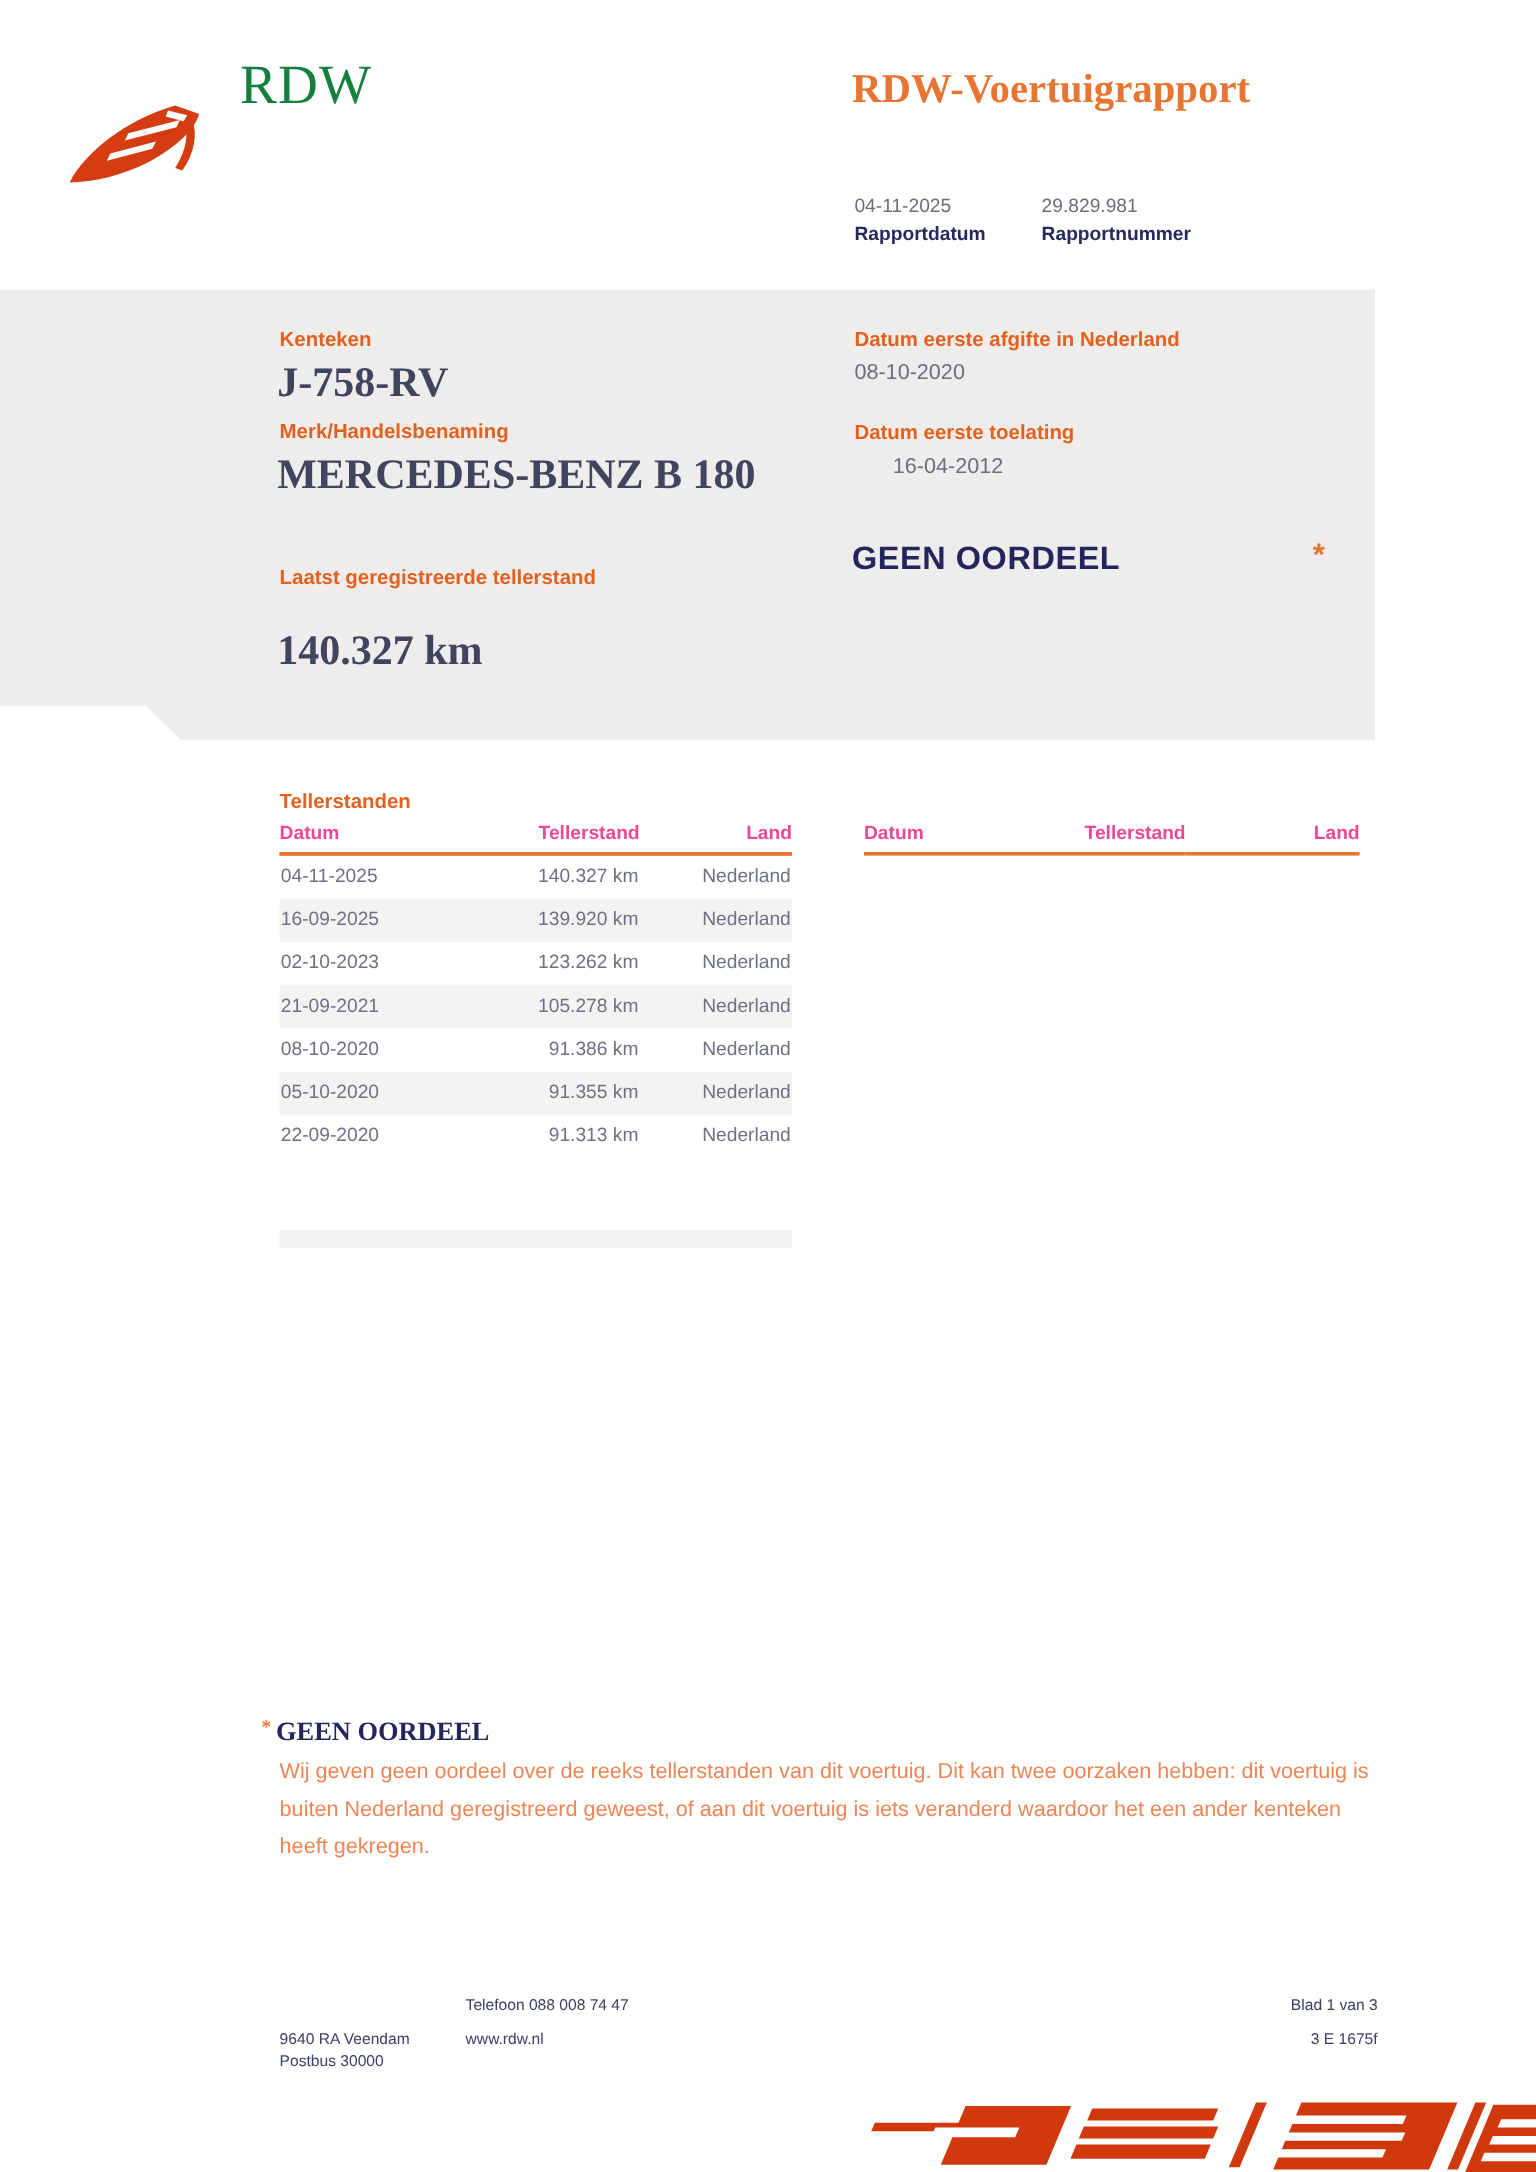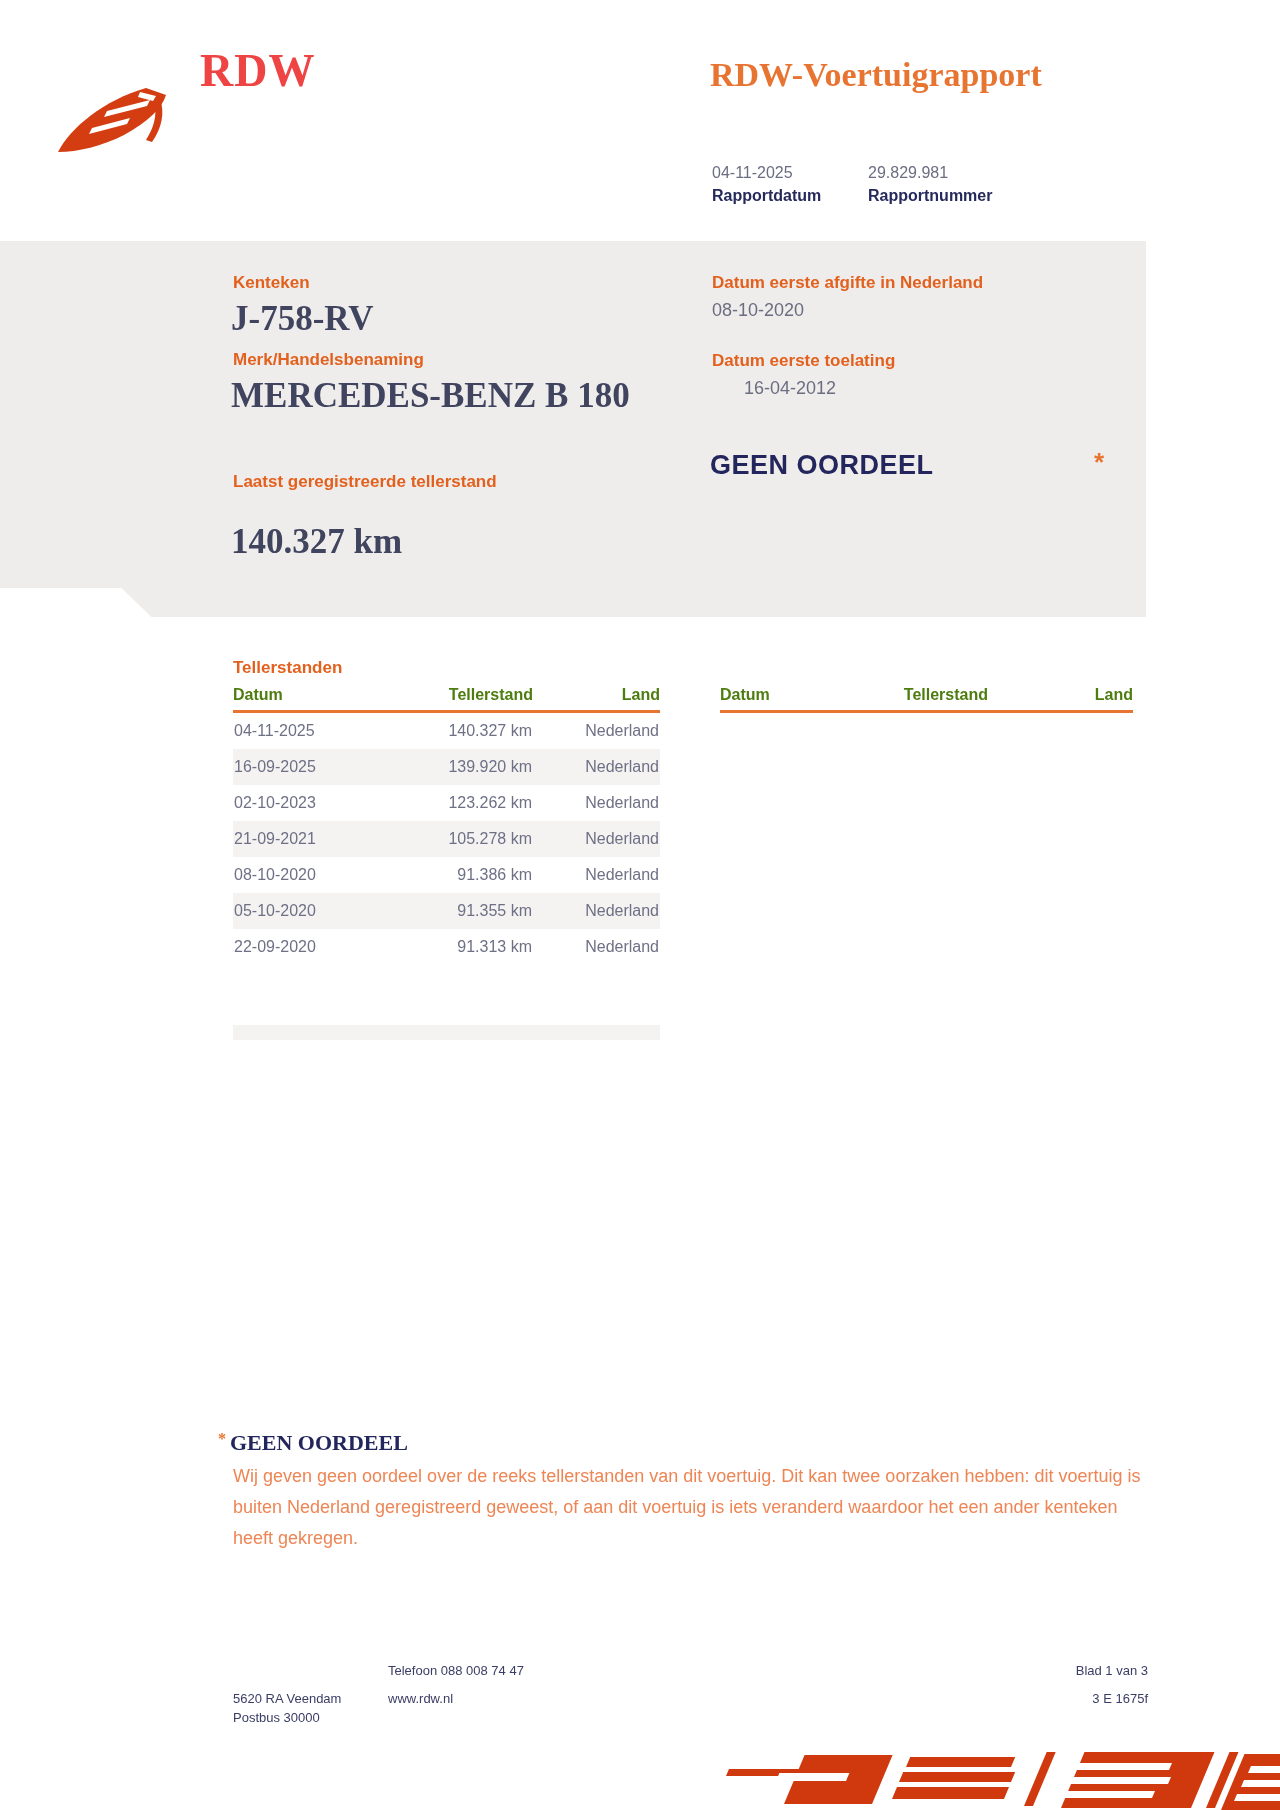--- a/index.html
+++ b/index.html
@@ -10,21 +10,21 @@
     font-family: "Liberation Sans", sans-serif;
     overflow: hidden;
   }
   .abs { position: absolute; }
 
   
   .logo-svg { left: 52px; top: 78px; width: 135px; height: 82px; }
   .logo-text {
     left: 200px; top: 44px;
     font-family: "Liberation Serif", serif;
-    font-weight: bold; font-size: 46px; color: #ef4444;
+    font-weight: normal; font-size: 46px; color: #15803d;
     letter-spacing: 1px;
   }
   .report-title {
     left: 710px; top: 56px;
     font-family: "Liberation Serif", serif;
     font-weight: bold; font-size: 34px; color: #e87431;
   }
   .hdr-label { font-size: 16px; font-weight: bold; color: #262a5b; margin-top: 48px; }
   .hdr-value { font-size: 16px; color: #6b6d80; }
   .rapportdatum-label  { left: 712px; top: 139px; }
@@ -69,21 +69,21 @@
     font-size: 26px; font-weight: bold; color: #e87431;
   }
 
   
   .section-title { left: 233px; top: 658px; font-size: 17px; font-weight: bold; color: #e2611e; }
 
   table.km { border-collapse: collapse; table-layout: fixed; }
   .table-left  { left: 233px; top: 686px; }
   .table-right { left: 720px; top: 686px; }
   table.km th {
-    font-size: 16px; font-weight: bold; color: #4d7c0f;
+    font-size: 16px; font-weight: bold; color: #ec4899;
     padding: 0 0 6px 0; border-bottom: 3px solid #e87431;
     text-align: right; vertical-align: bottom;
   }
   table.km th:first-child { text-align: left; }
   table.km td {
     font-size: 16px; color: #6e7085;
     height: 34px; text-align: right; vertical-align: middle;
   }
   table.km td:first-child { text-align: left; }
   .table-left  col.c1 { width: 140px; } .table-left  col.c2 { width: 160px; } .table-left  col.c3 { width: 127px; }
@@ -230,21 +230,21 @@
   </thead>
   <tbody></tbody>
 </table>
 
 <div class="abs footnote-title">
   <span class="star">*</span><span>GEEN OORDEEL</span>
 </div>
 <div class="abs footnote-body">Wij geven geen oordeel over de reeks tellerstanden van dit voertuig. Dit kan twee oorzaken hebben: dit voertuig is buiten Nederland geregistreerd geweest, of aan dit voertuig is iets veranderd waardoor het een ander kenteken heeft gekregen.</div>
 
 <div class="abs ftr ftr-addr1">Postbus 30000</div>
-<div class="abs ftr ftr-addr2">5620 RA Veendam</div>
+<div class="abs ftr ftr-addr2">9640 RA Veendam</div>
 <div class="abs ftr ftr-phone">Telefoon 088 008 74 47</div>
 <div class="abs ftr ftr-web">www.rdw.nl</div>
 <div class="abs ftr ftr-page">Blad 1 van 3</div>
 <div class="abs ftr ftr-code">3 E 1675f</div>
 
 <svg class="abs deco-svg" viewBox="0 0 574 68">
   <g fill="#d0380e">
     <path d="M23 27 L108 27 L105 34 L20 34 Z"></path>
     <path d="M98.6 13 L186.6 13 L166 62 L78 62 Z"></path>
     <path d="M204.2 15 L309.2 15 L305 25 L200 25 Z"></path>

